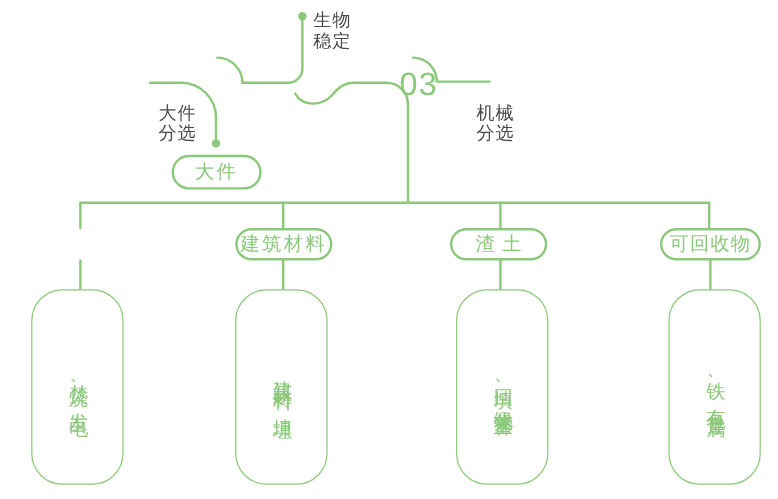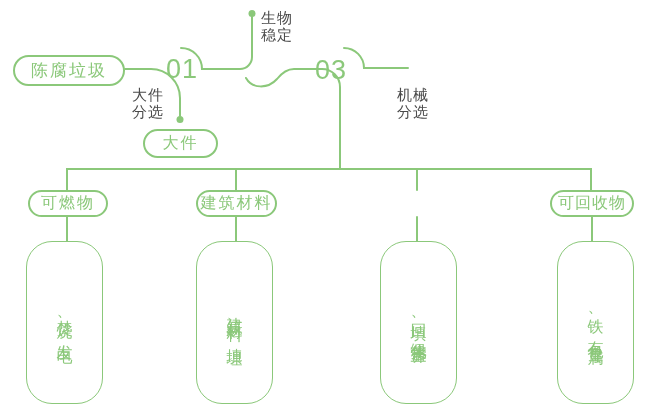--- a/index.html
+++ b/index.html
@@ -93,43 +93,39 @@
       <path d="M236 217 V241"></path>
       <path d="M417 217 V241"></path>
       <path d="M592 217 V241"></path>
     </g>
     <g fill="#8BC87A">
       <circle cx="180" cy="119.5" r="3.5"></circle>
       <circle cx="252" cy="13.5" r="3.5"></circle>
     </g>
   </svg>
 
-  <div class="pill root" style="left:13px; top:55px; width:112px; height:31px;">
-    <span>陈腐垃圾</span>
-  </div>
 
-  <div class="num" style="left:162px; top:55px;">01</div>
-  <div class="num" style="left:311px; top:56px;">03</div>
+  <div class="num" style="left:329px; top:56px;">03</div>
 
   <div class="step-label" style="left:132px; top:86px;">大件
 分选</div>
   <div class="step-label" style="left:261px; top:9px;">生物
 稳定</div>
   <div class="step-label" style="left:349px; top:86px;margin-left:48px;">机械
 分选</div>
 
   <div class="pill" style="left:143px; top:129px; width:75px; height:29px;">
     <span>大件</span>
   </div>
 
-  <div class="pill" style="left:28px; top:190px; width:80px; height:27px;">
-    <span>可燃物</span>
-  </div>
   <div class="pill" style="left:196px; top:190px; width:81px; height:27px;">
     <span>建筑材料</span>
+  </div>
+  <div class="pill" style="left:375px; top:190px; width:81px; height:27px; letter-spacing:6px; padding-left:6px;">
+    <span>渣土</span>
   </div>
   <div class="pill" style="left:550px; top:190px; width:84px; height:27px; letter-spacing:1px;">
     <span>可回收物</span>
   </div>
 
   <div class="outbox" style="left:26px;">
     <span class="vtext">焚烧、发电</span>
   </div>
   <div class="outbox" style="left:196px;">
     <span class="vtext">建筑材料、填埋</span>

